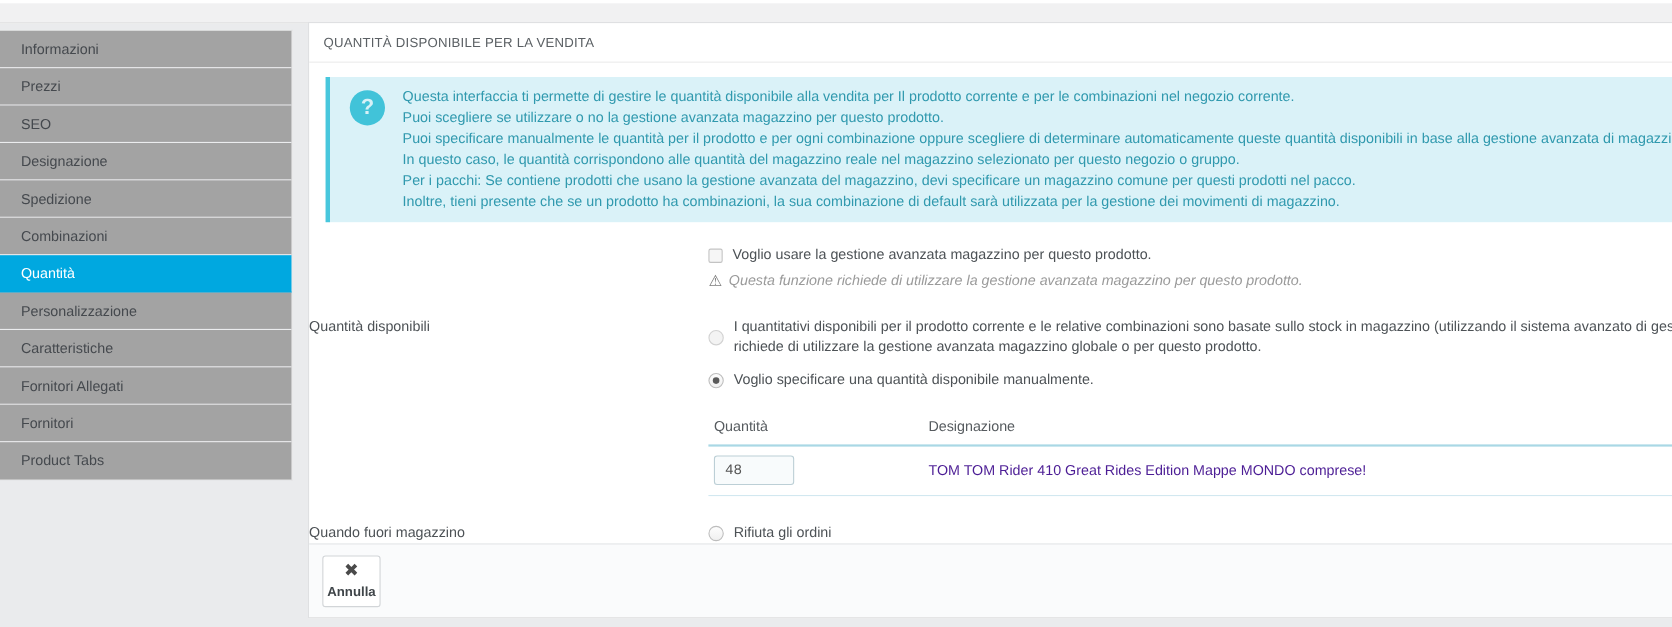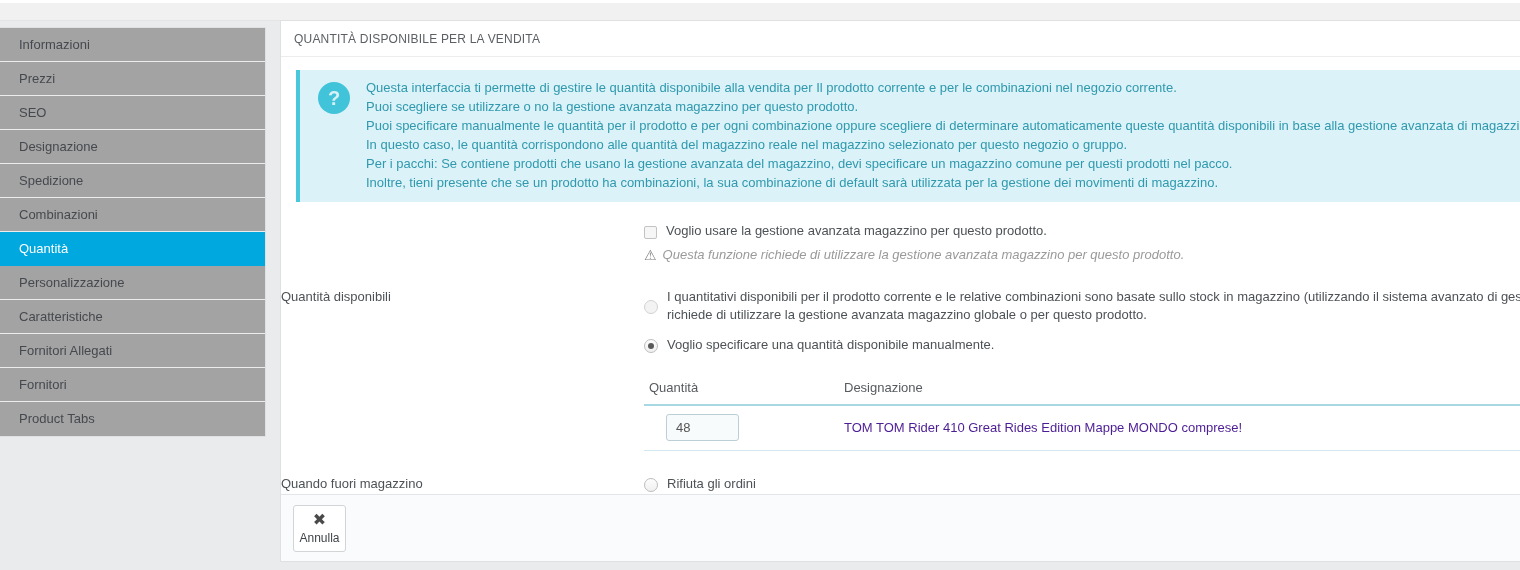--- a/index.html
+++ b/index.html
@@ -54,34 +54,34 @@
   .warn-icon { font-style:normal; color:#7d7d7d; font-size:14px; margin-right:6px; line-height:17px; }
 
   
   .qty-table { margin-left:363px; margin-top:26px; width:calc(100% - 363px); }
   .qt-head { display:flex; padding-bottom:9px; border-bottom:2px solid #a9d8e5;
     color:#565b5f; font-size:13px; }
   .qt-col1 { width:200px; padding-left:5px; }
   .qt-row { display:flex; align-items:center; padding:8px 0 9px;
     border-bottom:1px solid #d2e8f0; }
   .qty-input { width:73px; height:27px; border:1px solid #bccfd6; border-radius:3px;
-    background:#f8fbfc; color:#555; font-size:13px; padding:0 9px; margin-left:22px;
-    font-family:Liberation Sans, sans-serif; }
+    background:#f8fbfc; color:#555; font-size:13px; padding:0 9px; margin-left:5px;
+    font-family:Liberation Mono, monospace; }
   .desig { color:#4c1d95; }
 
   .link { color:#2dacc8; cursor:pointer; text-decoration:none; }
 
   
   .panel-footer { position:absolute; left:0; right:0; bottom:0; height:67px;
     background:#fafbfc; border-top:1px solid #e3e6e8; padding:10px 12px; }
   .cancel-btn { width:53px; height:47px; background:#fff; border:1px solid #d2d5d8;
     border-radius:3px; display:flex; flex-direction:column; align-items:center;
     justify-content:center; cursor:pointer; font-family:inherit; }
   .cancel-btn .x { color:#4a4a4a; font-size:16px; font-weight:bold; line-height:16px; }
-  .cancel-btn .txt { font-size:12px; color:#3f4549; margin-top:3px; }
+  .cancel-btn .txt { font-size:12px; color:#3f4549; margin-top:3px;font-weight:bold; }
 
   .mt20 { margin-top:20px; } .mt24 { margin-top:24px; } .mt12 { margin-top:12px; }
   .gap8 { margin-top:8px; }
 </style>
 </head>
 <body>
 
 <div class="topbar"></div>
 
 <div class="sidebar">

